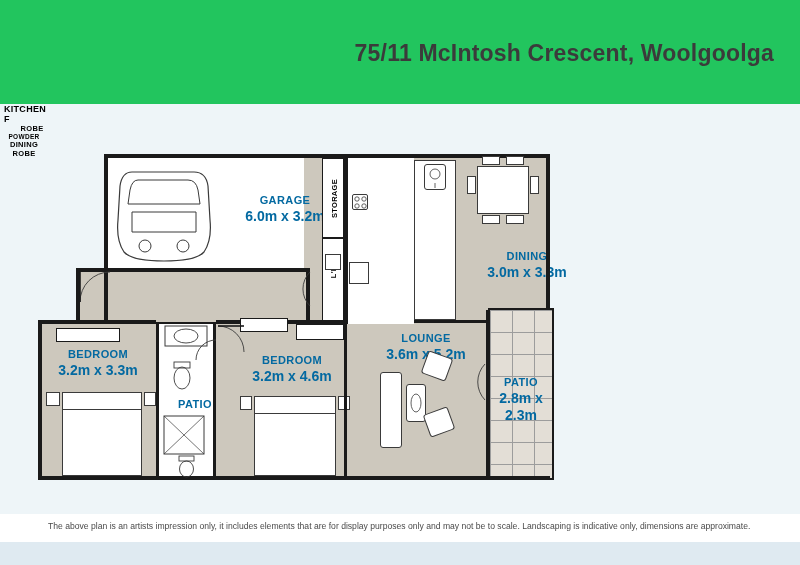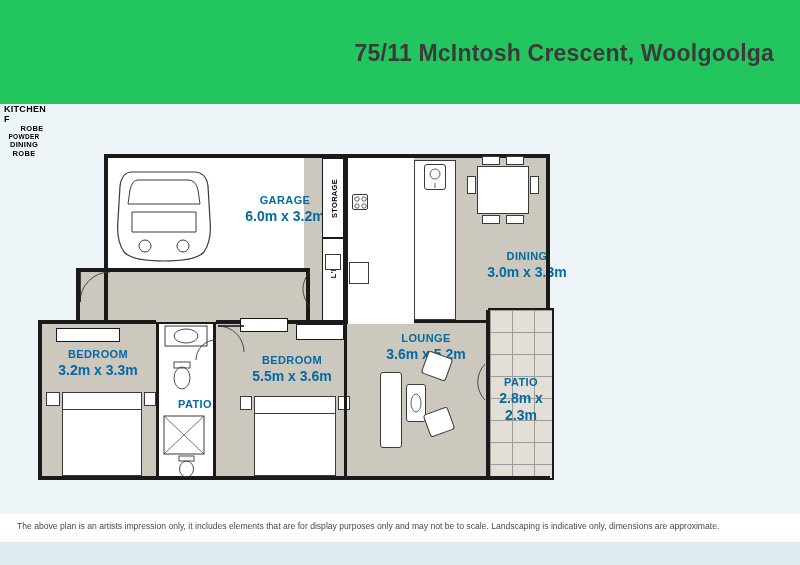--- a/index.html
+++ b/index.html
@@ -29,21 +29,21 @@
     position:absolute;left:0;top:104px;width:800px;height:410px;
     background:#eef5f8;
   }
 
   
   .footer{
     position:absolute;left:0;top:514px;width:800px;height:28px;
     background:#ffffff;
   }
   .footer-text{
-    position:absolute;left:17px;top:7px;
+    position:absolute;left:48px;top:7px;
     font-size:8.6px;color:#4a4a4a;
     white-space:nowrap;
   }
   .footer-bar{
     position:absolute;left:0;top:542px;width:800px;height:23px;
     background:#e9f1f6;
   }
   .footer-bar-inner{
     position:absolute;left:0;top:0;width:800px;height:23px;
     background:#dfeaf1;
@@ -216,21 +216,21 @@
     </svg>
 
     <svg style="left:176px;top:352px;" width="22" height="22">
       <rect x="3" y="0" width="15" height="5" fill="none" stroke="#3a3a3a" stroke-width="0.9"></rect>
       <ellipse cx="10.5" cy="13" rx="7" ry="8" fill="none" stroke="#3a3a3a" stroke-width="0.9"></ellipse>
     </svg>
 
     <div class="wall" style="left:216px;top:216px;width:128px;height:4px;"></div>
     <div class="lbl" style="left:236px;top:250px;width:112px;">
       <span class="nm">BEDROOM</span>
-      <span class="dim">5.5m x 3.6m</span>
+      <span class="dim">3.2m x 4.6m</span>
     </div>
 
     <div class="thin" style="left:240px;top:214px;width:48px;height:14px;background:#ffffff;"></div>
     <div class="lbl-sm" style="left:240px;top:217px;width:48px;text-align:center;">DINING</div>
 
     <div class="thin" style="left:296px;top:220px;width:48px;height:16px;background:#ffffff;"></div>
     <div class="lbl-sm" style="left:296px;top:224px;width:48px;text-align:center;">ROBE</div>
 
     <div class="furn" style="left:254px;top:292px;width:82px;height:80px;"></div>
     <div class="furn" style="left:254px;top:292px;width:82px;height:18px;"></div>

